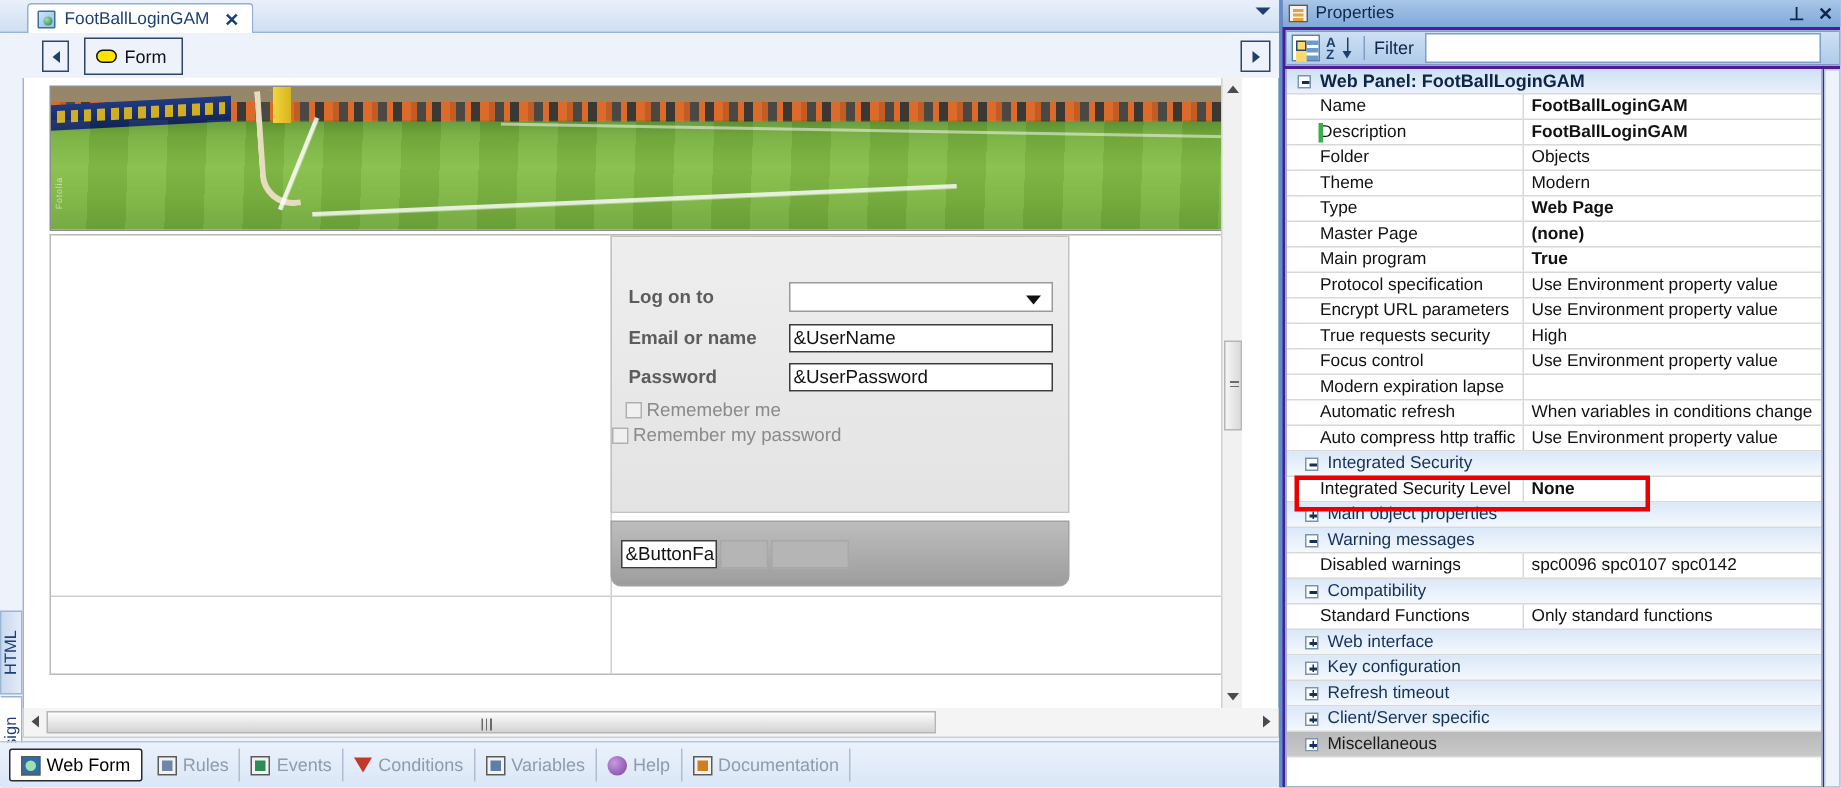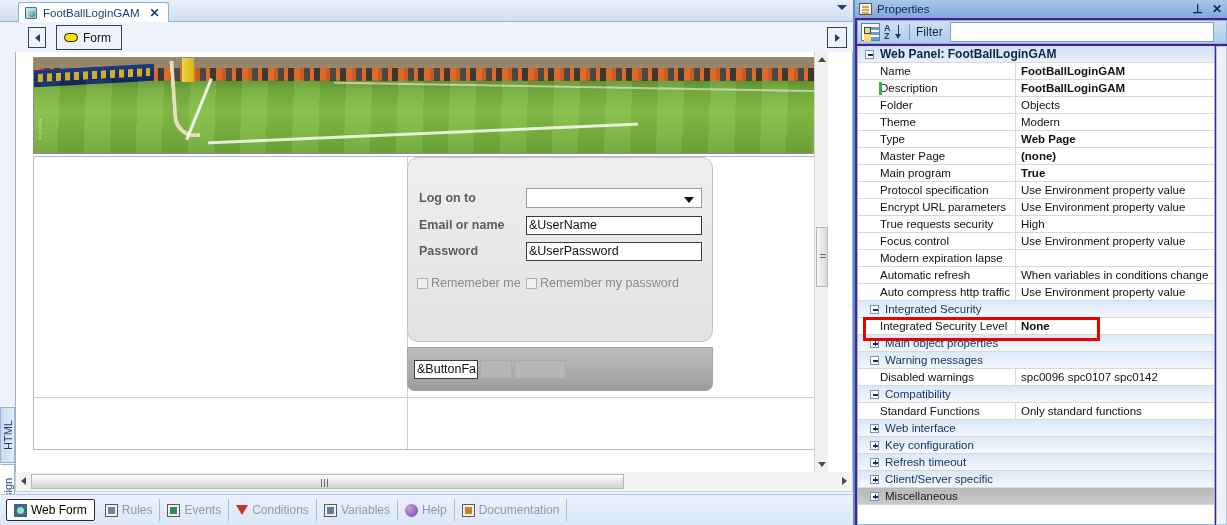--- a/index.html
+++ b/index.html
@@ -214,33 +214,33 @@
   }
   #outer-row-split {
     position: absolute; left: 0; top: 240px; width: 100%; height: 1px;
     background: #cfcfcf;
   }
 
   
   #login-panel {
     position: absolute; left: 373px; top: 0px; width: 306px; height: 185px;
     background: linear-gradient(to bottom,#eeeeee,#e3e3e3);
-    border: 1px solid #c3c3c3; border-radius: 11px;
+    border: 1px solid #c3c3c3; border-radius: 0;
   }
   .lrow { position: absolute; left: 0; width: 306px; display: flex; }
   .lbl {
     width: 118px; padding-left: 11px;
     font-size: 12.5px; font-weight: bold; color: #5c5c5c;
     display: flex; align-items: center;
   }
   .fieldcell { flex: 1; display: flex; align-items: center; }
   #row-logonto { top: 26px; height: 28px; }
   #row-email   { top: 54px; height: 26px; }
   #row-pass    { top: 80px; height: 26px; }
-  #row-remember{ top: 116px; height: 38px; }
+  #row-remember{ top: 106px; height: 38px; flex-direction: column; }
   #row-login   { top: 144px; height: 40px; }
 
   .combo {
     width: 176px; height: 20px; background: #fff;
     border: 1px solid #9a9a9a; position: relative;
   }
   .combo::after {
     content: ""; position: absolute; right: 7px; top: 8px;
     width: 0; height: 0;
     border-left: 5px solid transparent; border-right: 5px solid transparent;

